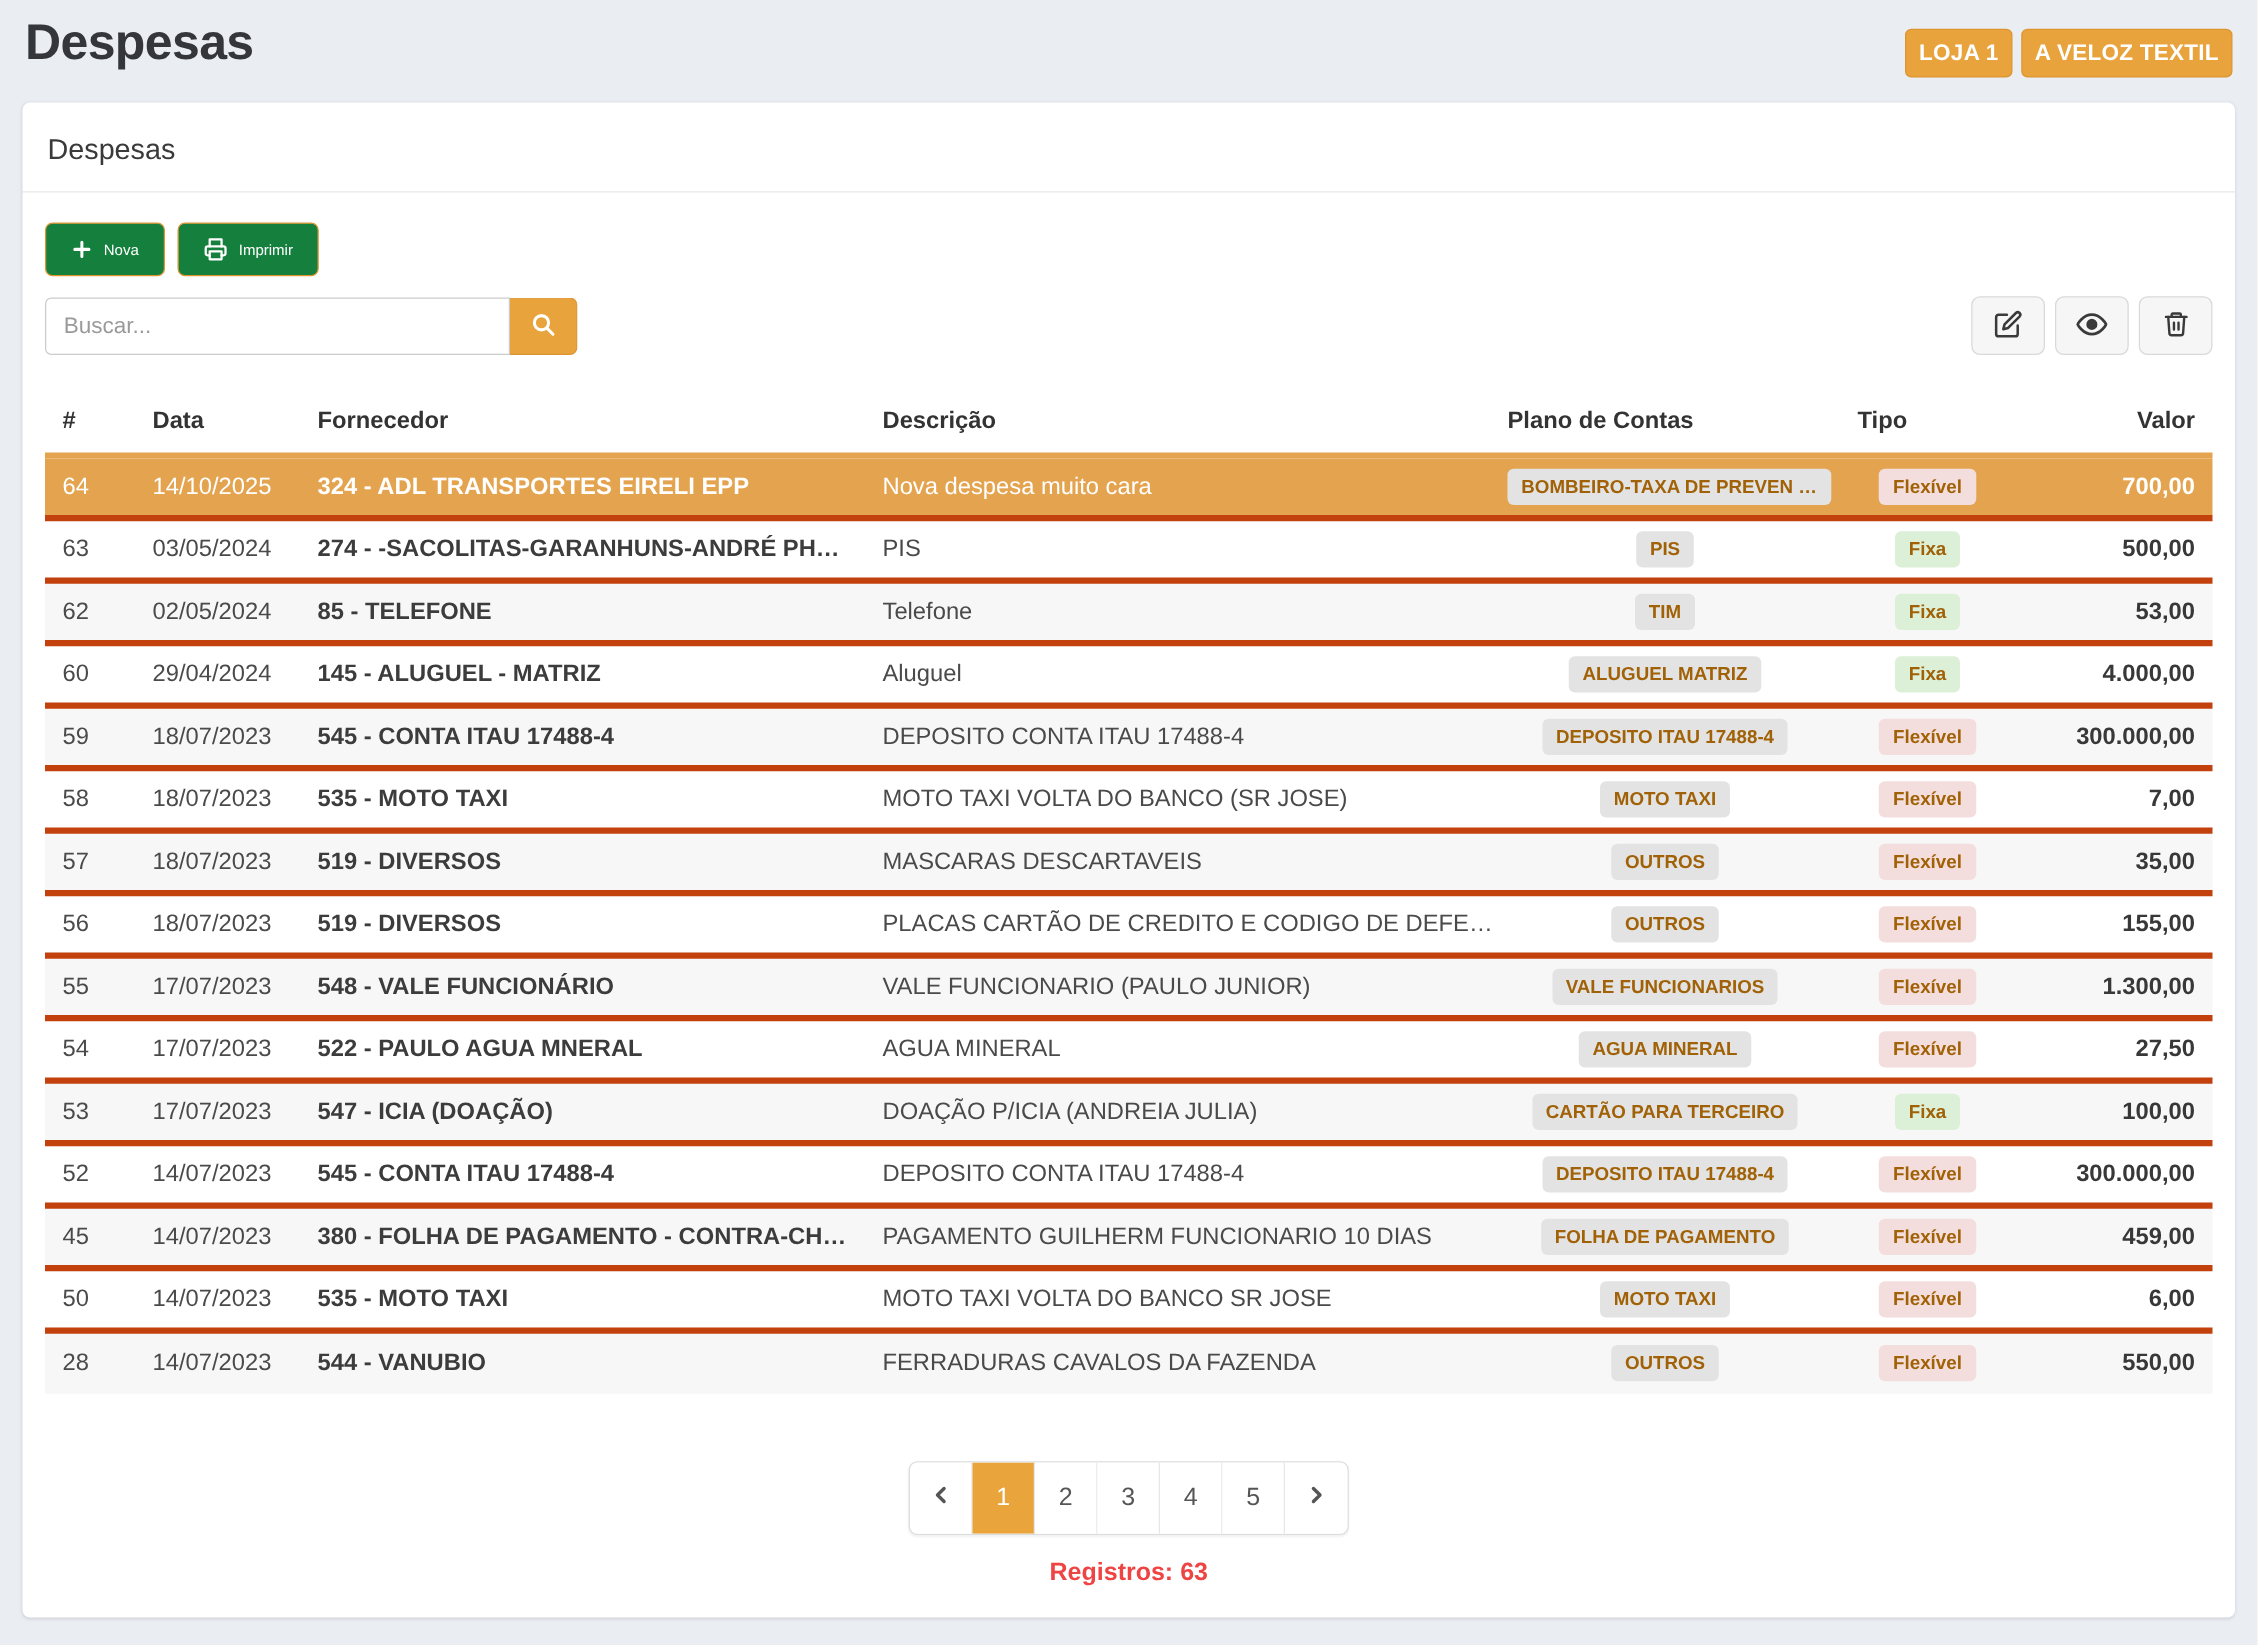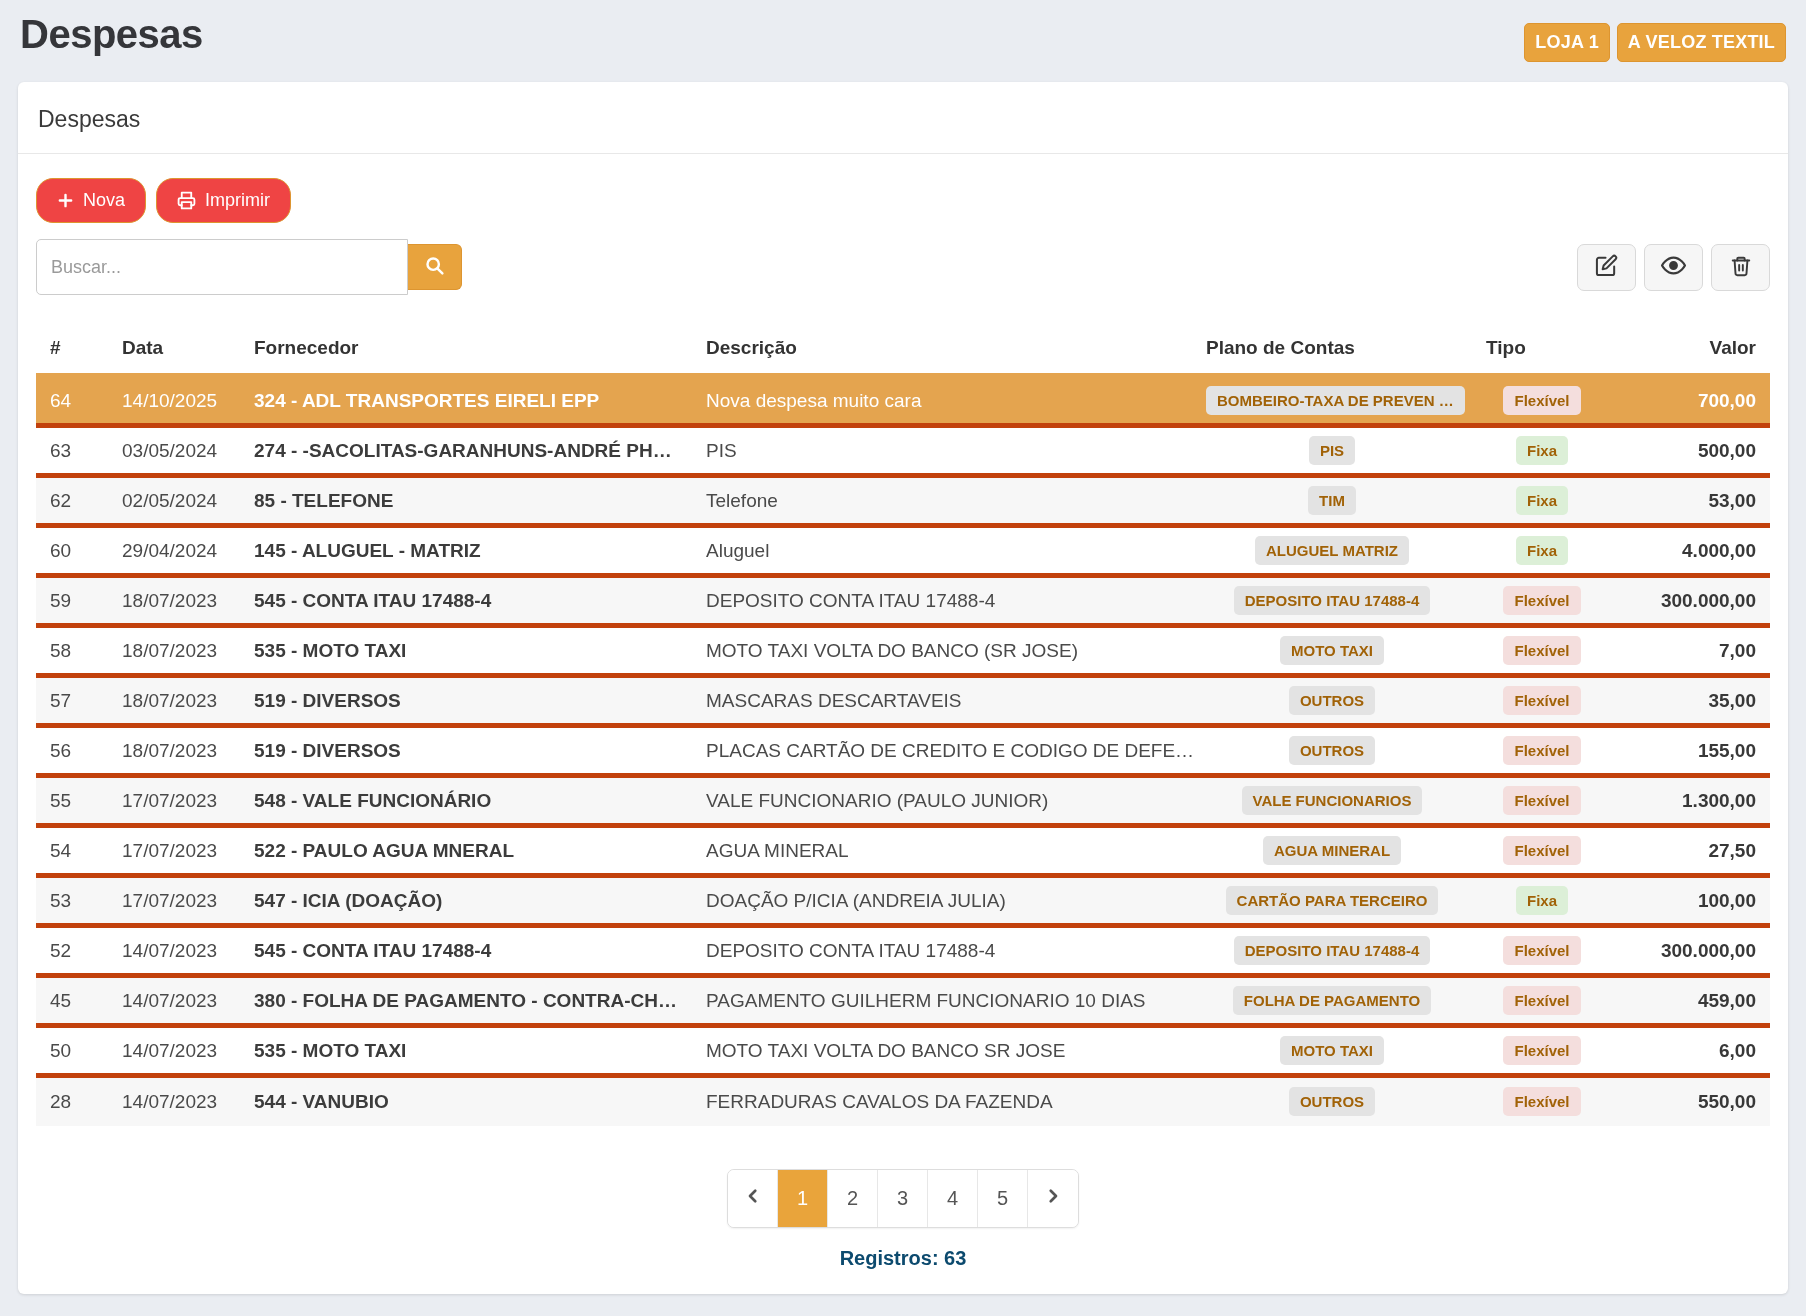--- a/index.html
+++ b/index.html
@@ -26,27 +26,27 @@
   }
   .card-header {
     padding:24px 20px 20px 20px; font-size:23px; color:#3a3a3a;
     border-bottom:1px solid #e8e8e8;
   }
   .card-body { padding:18px; }
   
   .action-row { display:flex; gap:10px; margin-top:6px; }
   .action-btn {
     display:flex; align-items:center; gap:9px;
-    background:#ef4444; border:1px solid #DD9530; border-radius:17px;
-    color:#fff; font-size:18px; padding:11px 20px; cursor:pointer; font-family:inherit;
+    background:#15803d; border:1px solid #DD9530; border-radius:6px;
+    color:#fff; font-size:12px; padding:11px 20px; cursor:pointer; font-family:inherit;
   }
   .action-btn svg { display:block; }
   .search-row { display:flex; align-items:center; margin-top:16px; }
   .search-input {
-    width:372px; height:56px; border:1px solid #ccc; border-radius:5px 0 0 5px;
+    width:372px; height:46px; border:1px solid #ccc; border-radius:5px 0 0 5px;
     padding:0 14px; font-size:18px; color:#555; font-family:inherit; outline:none;
   }
   .search-input::placeholder { color:#9a9a9a; }
   .search-btn {
     width:54px; height:46px; background:#E8A33D; border:1px solid #DD9530;
     border-left:none; border-radius:0 6px 6px 0; cursor:pointer;
     display:flex; align-items:center; justify-content:center;
   }
   .icon-group { margin-left:auto; display:flex; gap:8px; }
   .icon-btn {
@@ -80,21 +80,21 @@
     display:inline-flex; background:#fff; border:1px solid #ddd; border-radius:7px;
     overflow:hidden; box-shadow:0 1px 2px rgba(0,0,0,.06);
   }
   .page-cell {
     width:50px; height:57px; display:flex; align-items:center; justify-content:center;
     font-size:20px; color:#555; border-right:1px solid #e7e7e7; cursor:pointer; background:#fff;
   }
   .page-cell:last-child { border-right:none; }
   .page-cell.active { background:#E9A43B; color:#fff; }
   .records { position:absolute; left:0; right:0; bottom:24px; text-align:center;
-    font-size:20px; font-weight:700; color:#0c4a6e; }
+    font-size:20px; font-weight:700; color:#ef4444; }
 </style>
 </head>
 <body>
 
 <div class="page-header">
   <div class="page-title">Despesas</div>
   <div class="header-btns">
     <button class="store-btn">LOJA 1</button>
     <button class="store-btn">A VELOZ TEXTIL</button>
   </div>

